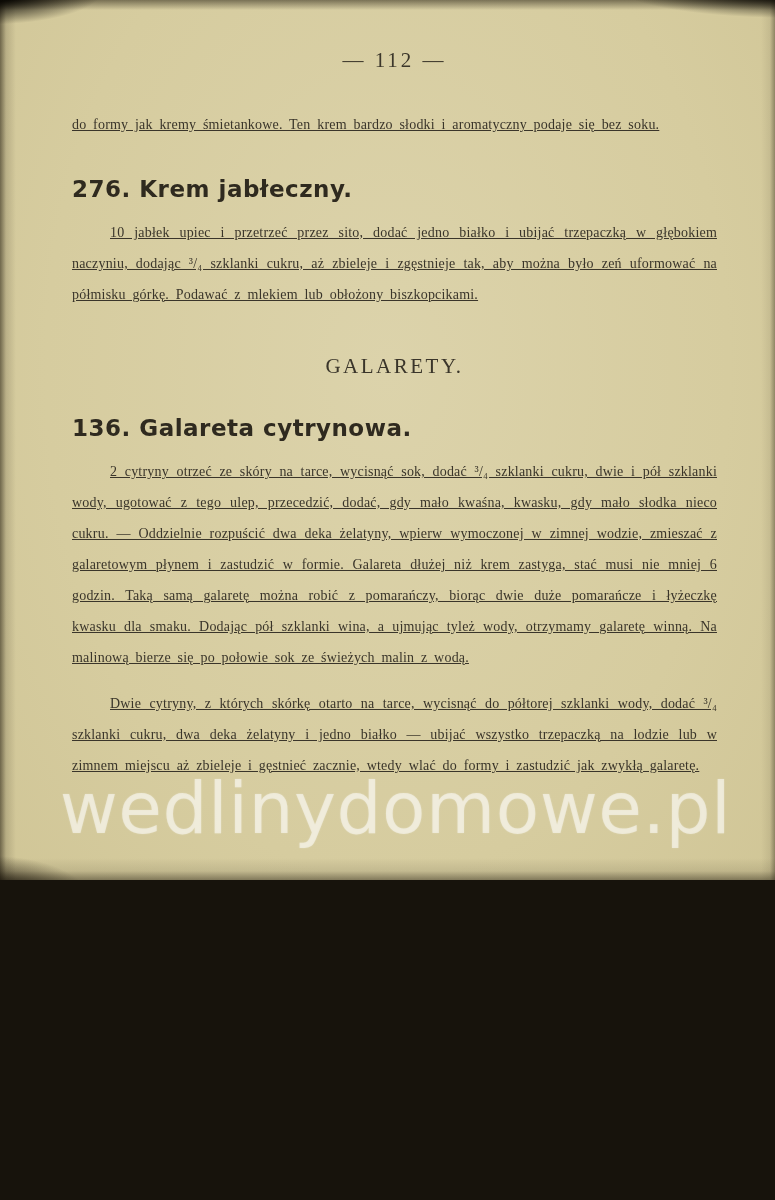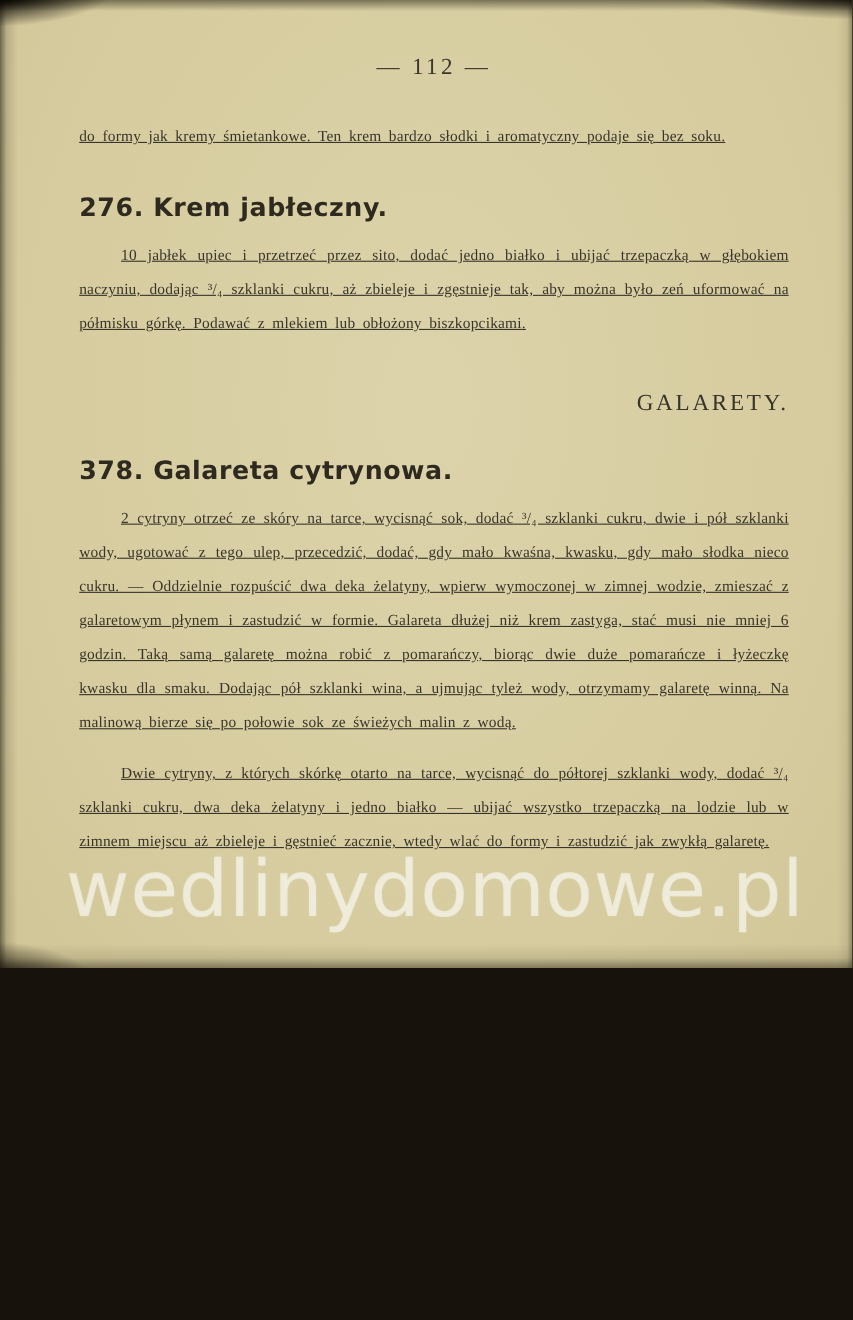--- a/index.html
+++ b/index.html
@@ -55,21 +55,21 @@
     margin: 36px 0 0;
     text-align: left;
     font-family: "DejaVu Sans", sans-serif;
     font-weight: 700;
     font-size: 23px;
     letter-spacing: 0.5px;
     color: #2f2a1f;
   }
   .section-heading {
     margin: 44px 0 0;
-    text-align: right;
+    text-align: center;
     font-size: 21px;
     letter-spacing: 2.5px;
     color: #3a352a;
   }
   .watermark {
     position: absolute;
     left: 16px;
     right: 0;
     bottom: 30px;
     text-align: center;
@@ -91,21 +91,21 @@
   <div class="page-number">— 112 —</div>
 
   <p class="para no-indent">do formy jak kremy śmietankowe. Ten krem bardzo słodki i aromatyczny podaje się bez soku.</p>
 
   <h2 class="recipe-heading">276. Krem jabłeczny.</h2>
 
   <p class="para">10 jabłek upiec i przetrzeć przez sito, dodać jedno białko i ubijać trzepaczką w głębokiem naczyniu, dodając ³/₄ szklanki cukru, aż zbieleje i zgęstnieje tak, aby można było zeń uformować na półmisku górkę. Podawać z mlekiem lub obłożony biszkopcikami.</p>
 
   <div class="section-heading">GALARETY.</div>
 
-  <h2 class="recipe-heading">378. Galareta cytrynowa.</h2>
+  <h2 class="recipe-heading">136. Galareta cytrynowa.</h2>
 
   <p class="para">2 cytryny otrzeć ze skóry na tarce, wycisnąć sok, dodać ³/₄ szklanki cukru, dwie i pół szklanki wody, ugotować z tego ulep, przecedzić, dodać, gdy mało kwaśna, kwasku, gdy mało słodka nieco cukru. — Oddzielnie rozpuścić dwa deka żelatyny, wpierw wymoczonej w zimnej wodzie, zmieszać z galaretowym płynem i zastudzić w formie. Galareta dłużej niż krem zastyga, stać musi nie mniej 6 godzin. Taką samą galaretę można robić z pomarańczy, biorąc dwie duże pomarańcze i łyżeczkę kwasku dla smaku. Dodając pół szklanki wina, a ujmując tyleż wody, otrzymamy galaretę winną. Na malinową bierze się po połowie sok ze świeżych malin z wodą.</p>
 
 
   <p class="para">Dwie cytryny, z których skórkę otarto na tarce, wycisnąć do półtorej szklanki wody, dodać ³/₄ szklanki cukru, dwa deka żelatyny i jedno białko — ubijać wszystko trzepaczką na lodzie lub w zimnem miejscu aż zbieleje i gęstnieć zacznie, wtedy wlać do formy i zastudzić jak zwykłą galaretę.</p>
 
   <div class="watermark">wedlinydomowe.pl</div>
 
 </div>
 

